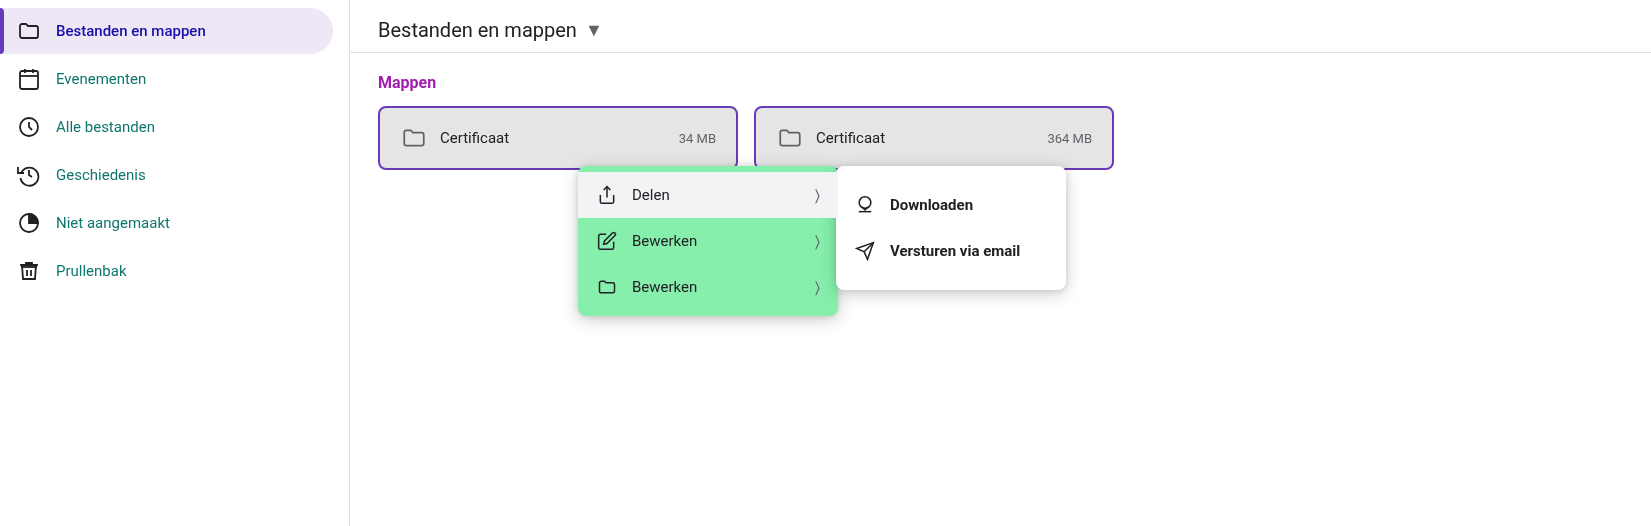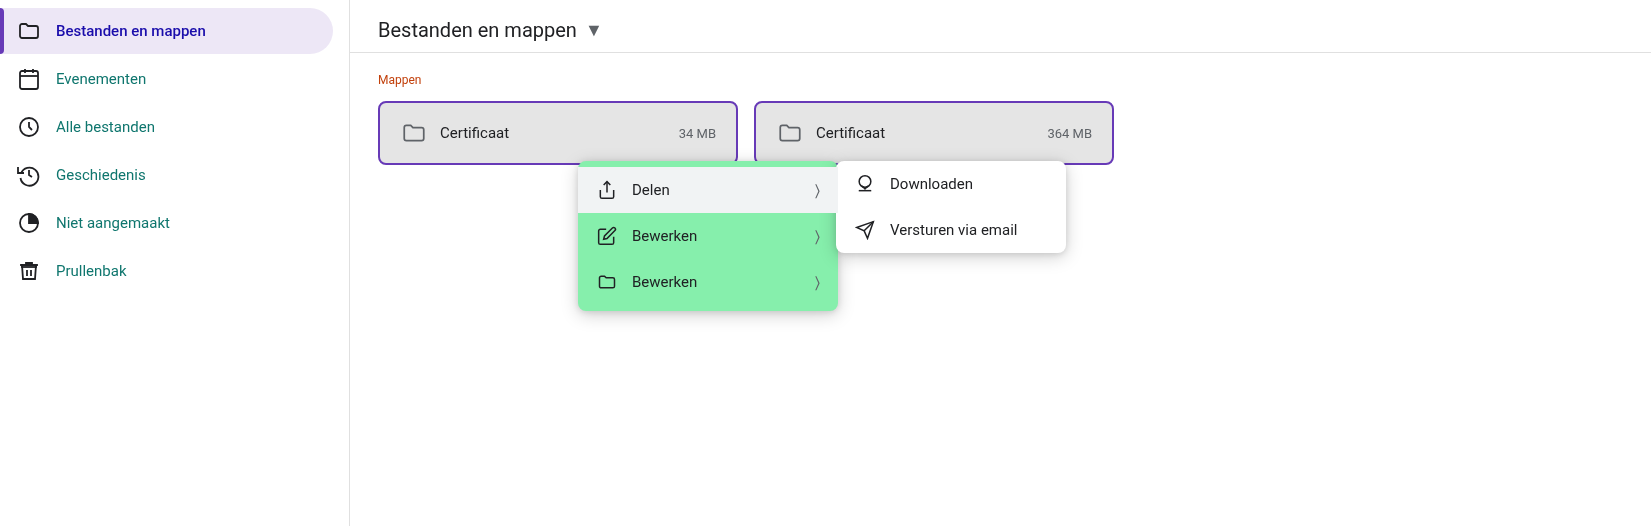--- a/index.html
+++ b/index.html
@@ -88,23 +88,23 @@
       font-size: 18px;
       color: #5f6368;
       margin-left: 2px;
     }
 
     .main-body {
       padding: 20px 28px;
       flex: 1;
     }
     .section-title {
-      font-size: 12px;
-      font-weight: 400;
-      color: #c2410c;
+      font-size: 16px;
+      font-weight: 700;
+      color: #a21caf;
       margin-bottom: 14px;
     }
 
     .folders-row {
       display: flex;
       gap: 16px;
       position: relative;
     }
 
     .folder-card {
@@ -179,24 +179,25 @@
     .context-menu-item .chevron-right {
       font-size: 16px;
       color: #5f6368;
     }
 
     .sub-menu {
       background: #fff;
       border-radius: 8px;
       box-shadow: 0 4px 18px rgba(0,0,0,0.18), 0 1px 6px rgba(0,0,0,0.12);
       min-width: 230px;
-      padding: 0 0;
+      padding: 16px 0;
       margin-left: -2px;
       align-self: flex-start;
       margin-top: 0;
+      font-weight: bold;
     }
 
     .sub-menu-item {
       display: flex;
       align-items: center;
       gap: 14px;
       padding: 12px 18px;
       cursor: pointer;
       font-size: 15px;
       color: #202124;

